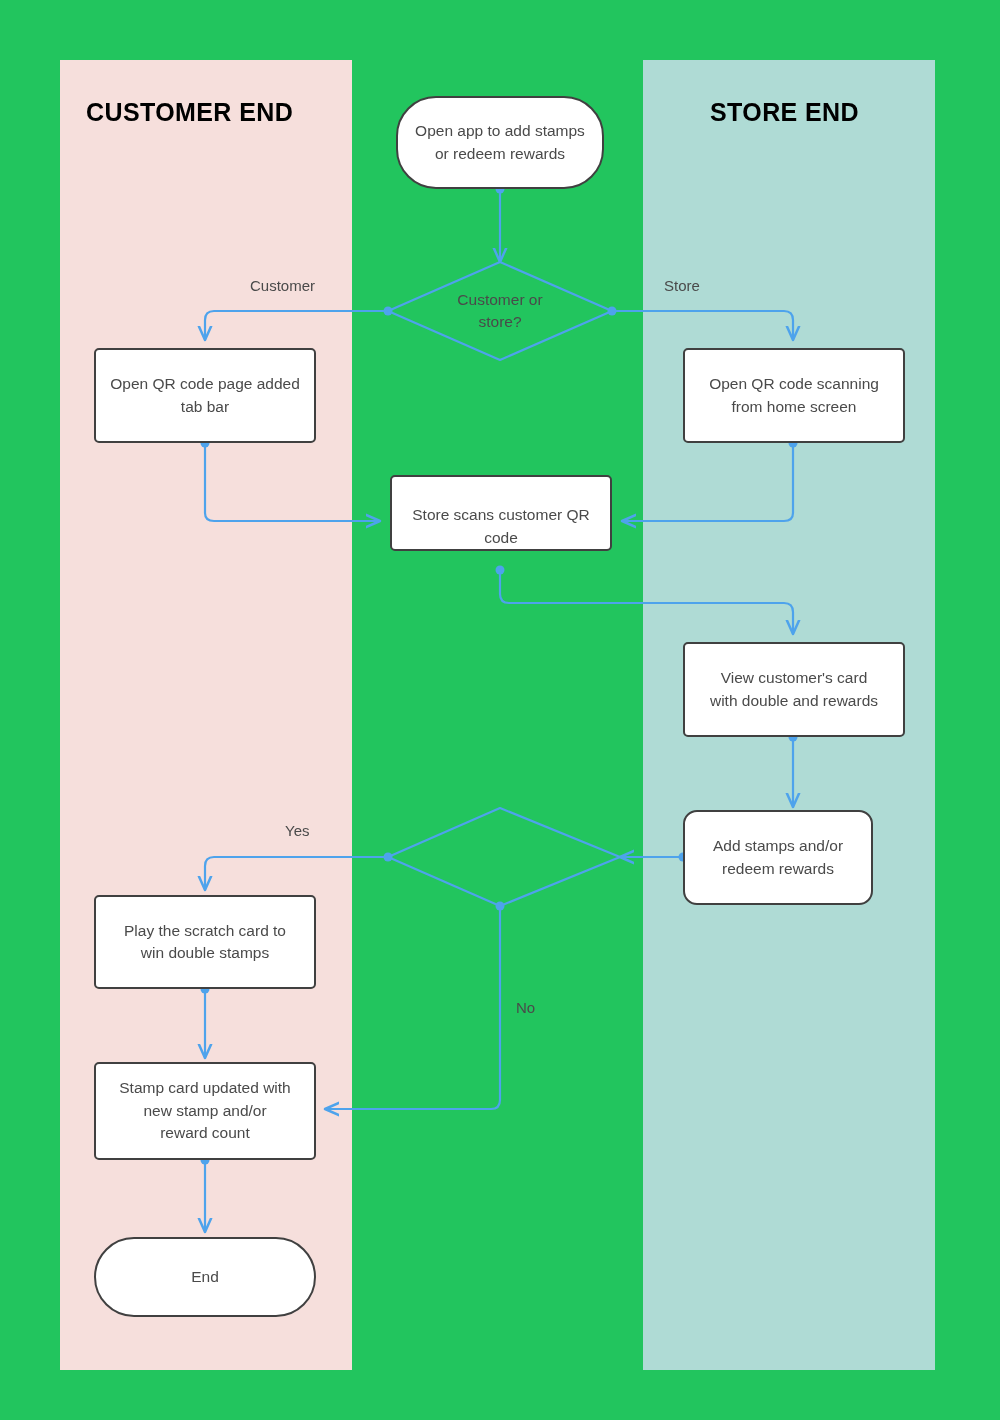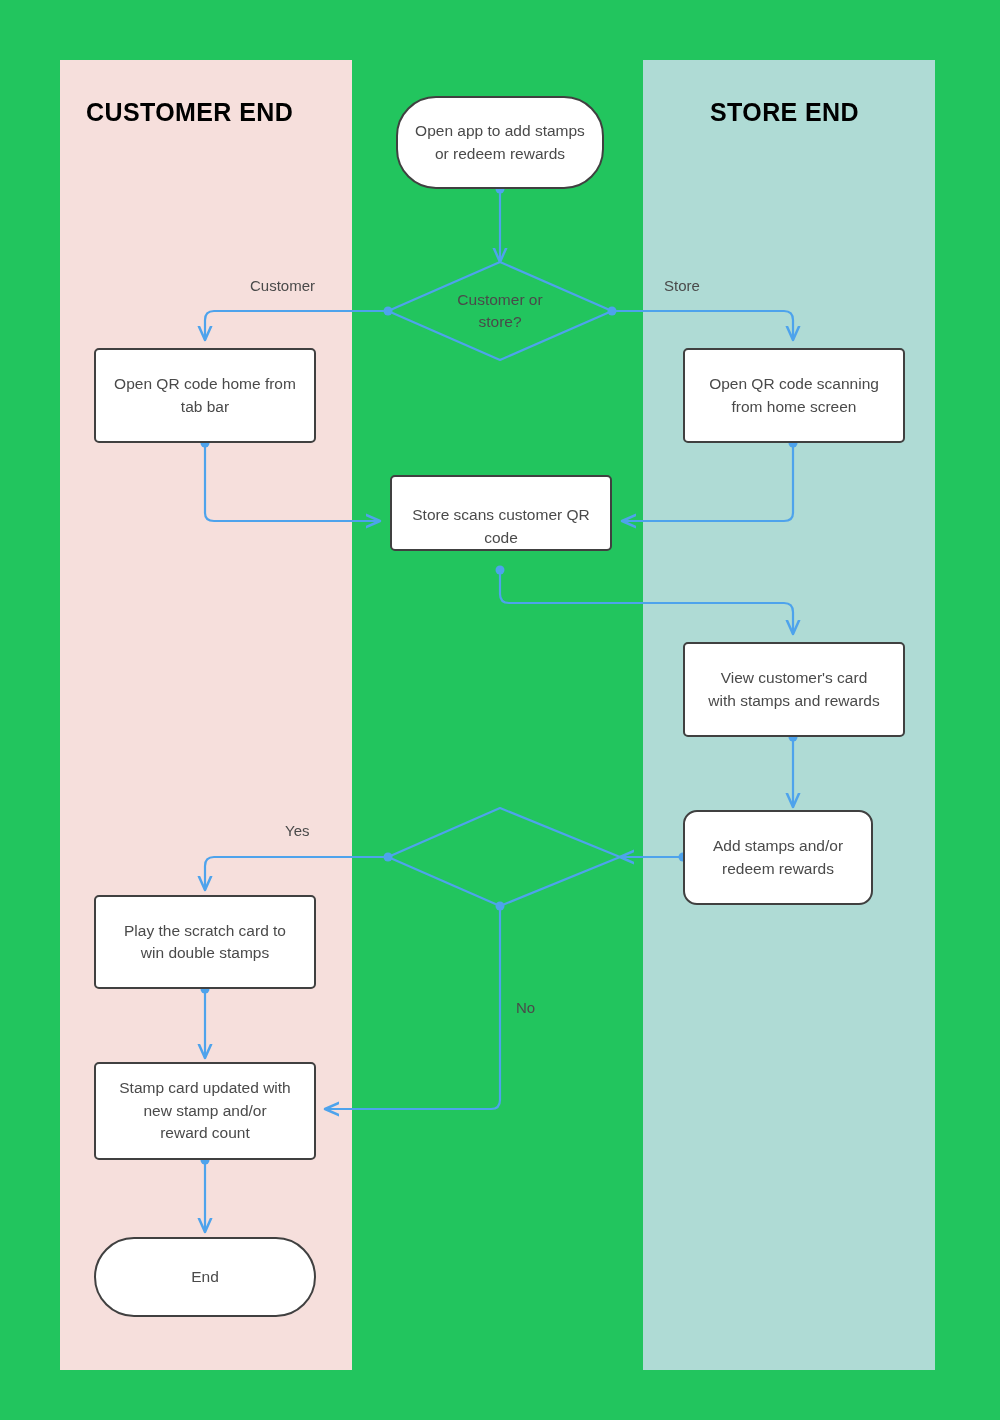--- a/index.html
+++ b/index.html
@@ -141,37 +141,37 @@
     <span class="txt">Open app to add stamps
 or redeem rewards</span>
   </div>
 
   <div class="diamond-label" style="left:400px; top:282px; width:200px; height:58px;">
     <span class="txt">Customer or
 store?</span>
   </div>
 
   <div class="node process" style="left:94px; top:348px; width:222px; height:95px;">
-    <span class="txt">Open QR code home from
+    <span class="txt">Open QR code page added
 tab bar</span>
   </div>
 
   <div class="node process" style="left:683px; top:348px; width:222px; height:95px;">
     <span class="txt">Open QR code scanning
 from home screen</span>
   </div>
 
   <div class="node process" style="left:390px; top:475px; width:222px; height:76px;align-items:flex-end;">
     <span class="txt">Store scans customer QR
 code</span>
   </div>
 
   <div class="node process" style="left:683px; top:642px; width:222px; height:95px;">
     <span class="txt">View customer's card
-with stamps and rewards</span>
+with double and rewards</span>
   </div>
 
   <div class="node process" style="left:683px; top:810px; width:190px; height:95px;border-radius:14px;">
     <span class="txt">Add stamps and/or
 redeem rewards</span>
   </div>
 
 
   <div class="node process" style="left:94px; top:895px; width:222px; height:94px;">
     <span class="txt">Play the scratch card to

